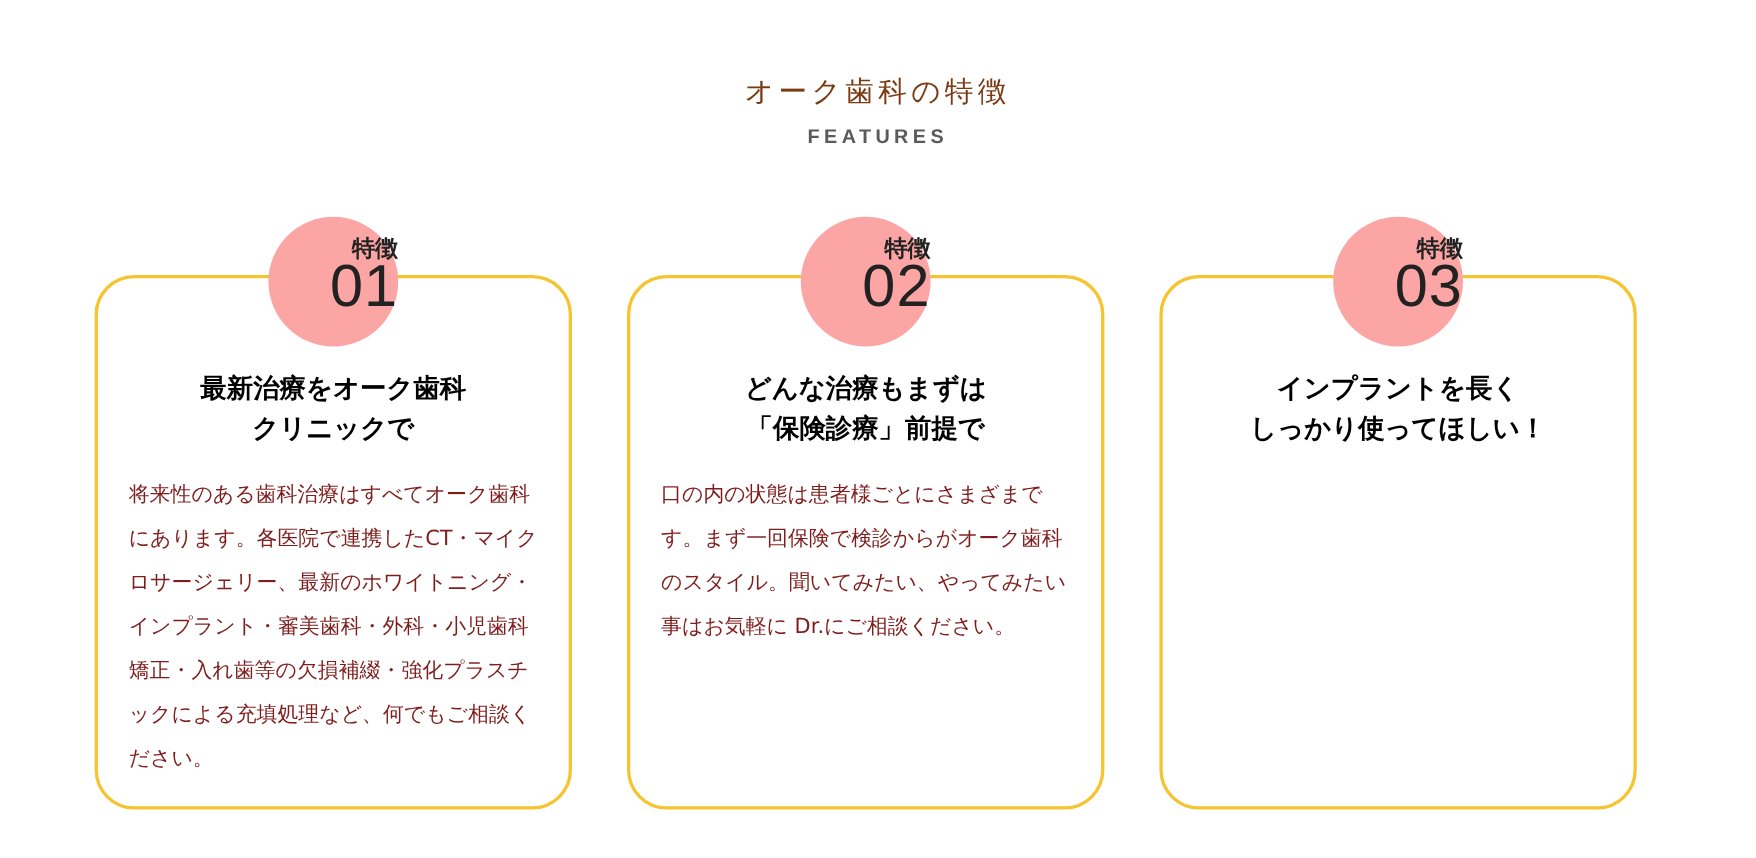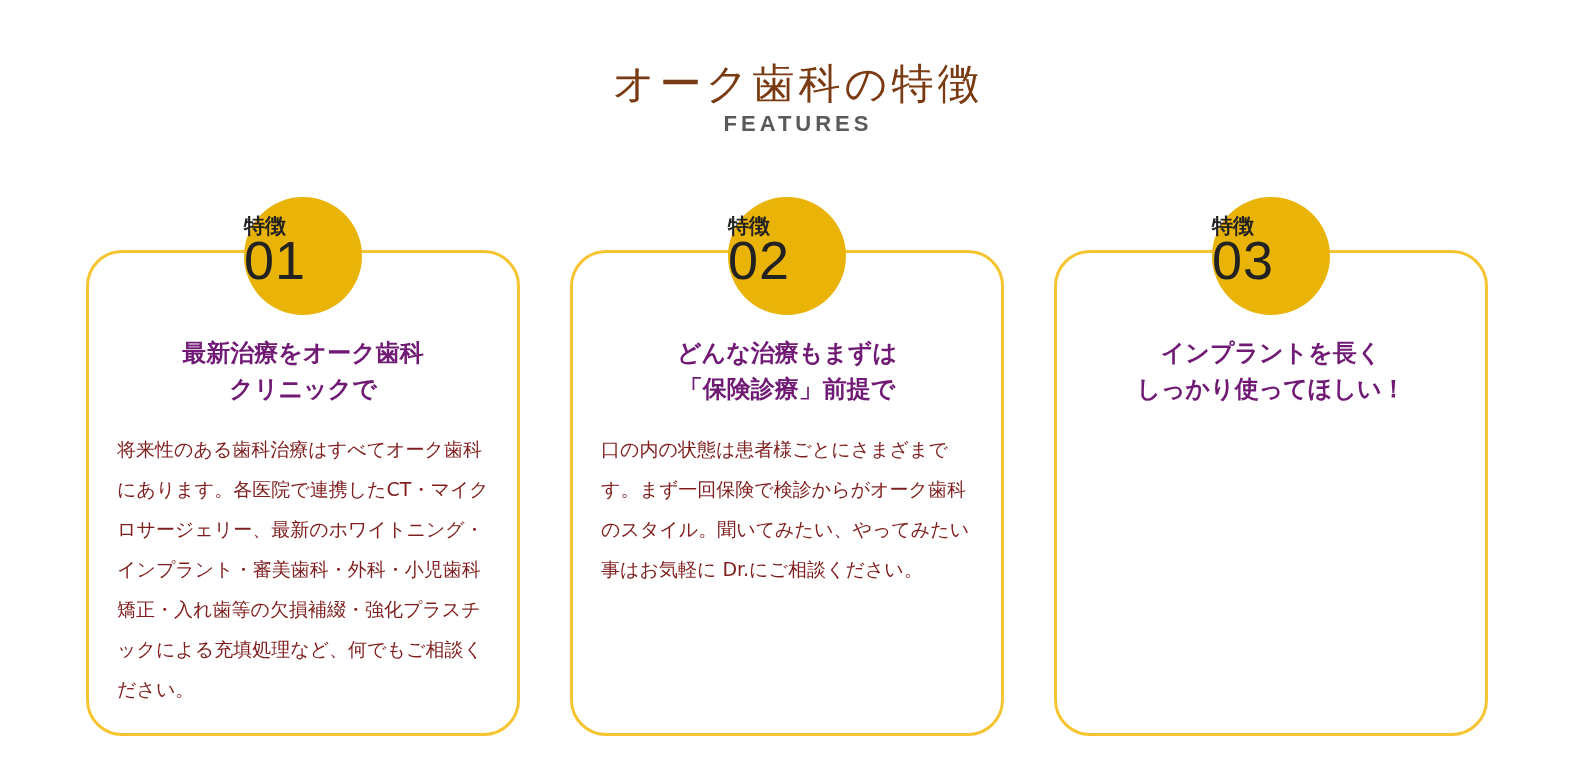--- a/index.html
+++ b/index.html
@@ -5,48 +5,48 @@
     * { box-sizing: border-box; margin: 0; padding: 0; }
     html, body {
       width: 1596px; height: 780px; background: #ffffff; overflow: hidden;
       font-family: "DejaVu Sans", "Liberation Sans", sans-serif;
     }
     .section { position: relative; width: 1596px; height: 780px; }
     .heading {
       position: absolute; left: 0; top: 62px; width: 1596px; text-align: center;
     }
     .heading-ja {
-      color: #7a3a12; font-size: 42px; letter-spacing: 4px; font-weight: normal;
+      color: #7a3a12; font-size: 26px; letter-spacing: 4px; font-weight: normal;
       line-height: 44px;
     }
     .heading-en {
-      color: #5a5a5a; font-size: 22px; letter-spacing: 4px; font-weight: bold;
+      color: #5a5a5a; font-size: 18px; letter-spacing: 4px; font-weight: bold;
       line-height: 28px; margin-top: 4px;
       font-family: "Liberation Sans", sans-serif;
     }
     .card {
       position: absolute; top: 250px; width: 434px; height: 486px;
       border: 3px solid #f6c431; border-radius: 36px; background: #fff;
     }
     .badge {
       position: absolute; top: -56px; left: 50%; margin-left: -59px;
-      width: 118px; height: 118px; border-radius: 50%; background: #eab308;
-      text-align: left; color: #222;
+      width: 118px; height: 118px; border-radius: 50%; background: #fca5a5;
+      text-align: right; color: #222;
     }
     .badge-label {
       display: block; font-size: 21px; font-weight: bold; line-height: 22px;
       margin-top: 18px;
     }
     .badge-num {
       display: block; font-size: 54px; font-weight: normal; line-height: 46px;
       font-family: "Liberation Sans", sans-serif; letter-spacing: 1px;
     }
     .card-title {
       position: absolute; top: 82px; left: 0; width: 100%; text-align: center;
-      color: #701a75; font-size: 24px; font-weight: bold; line-height: 36px;
+      color: #000000; font-size: 24px; font-weight: bold; line-height: 36px;
       white-space: pre-line;
     }
     .card-body {
       position: absolute; top: 176px; left: 28px; width: 380px;
       color: #7f1d1d; font-size: 19px; line-height: 40px; text-align: left;
       word-break: break-all;
     }
   </style>
 </head>
 <body>

